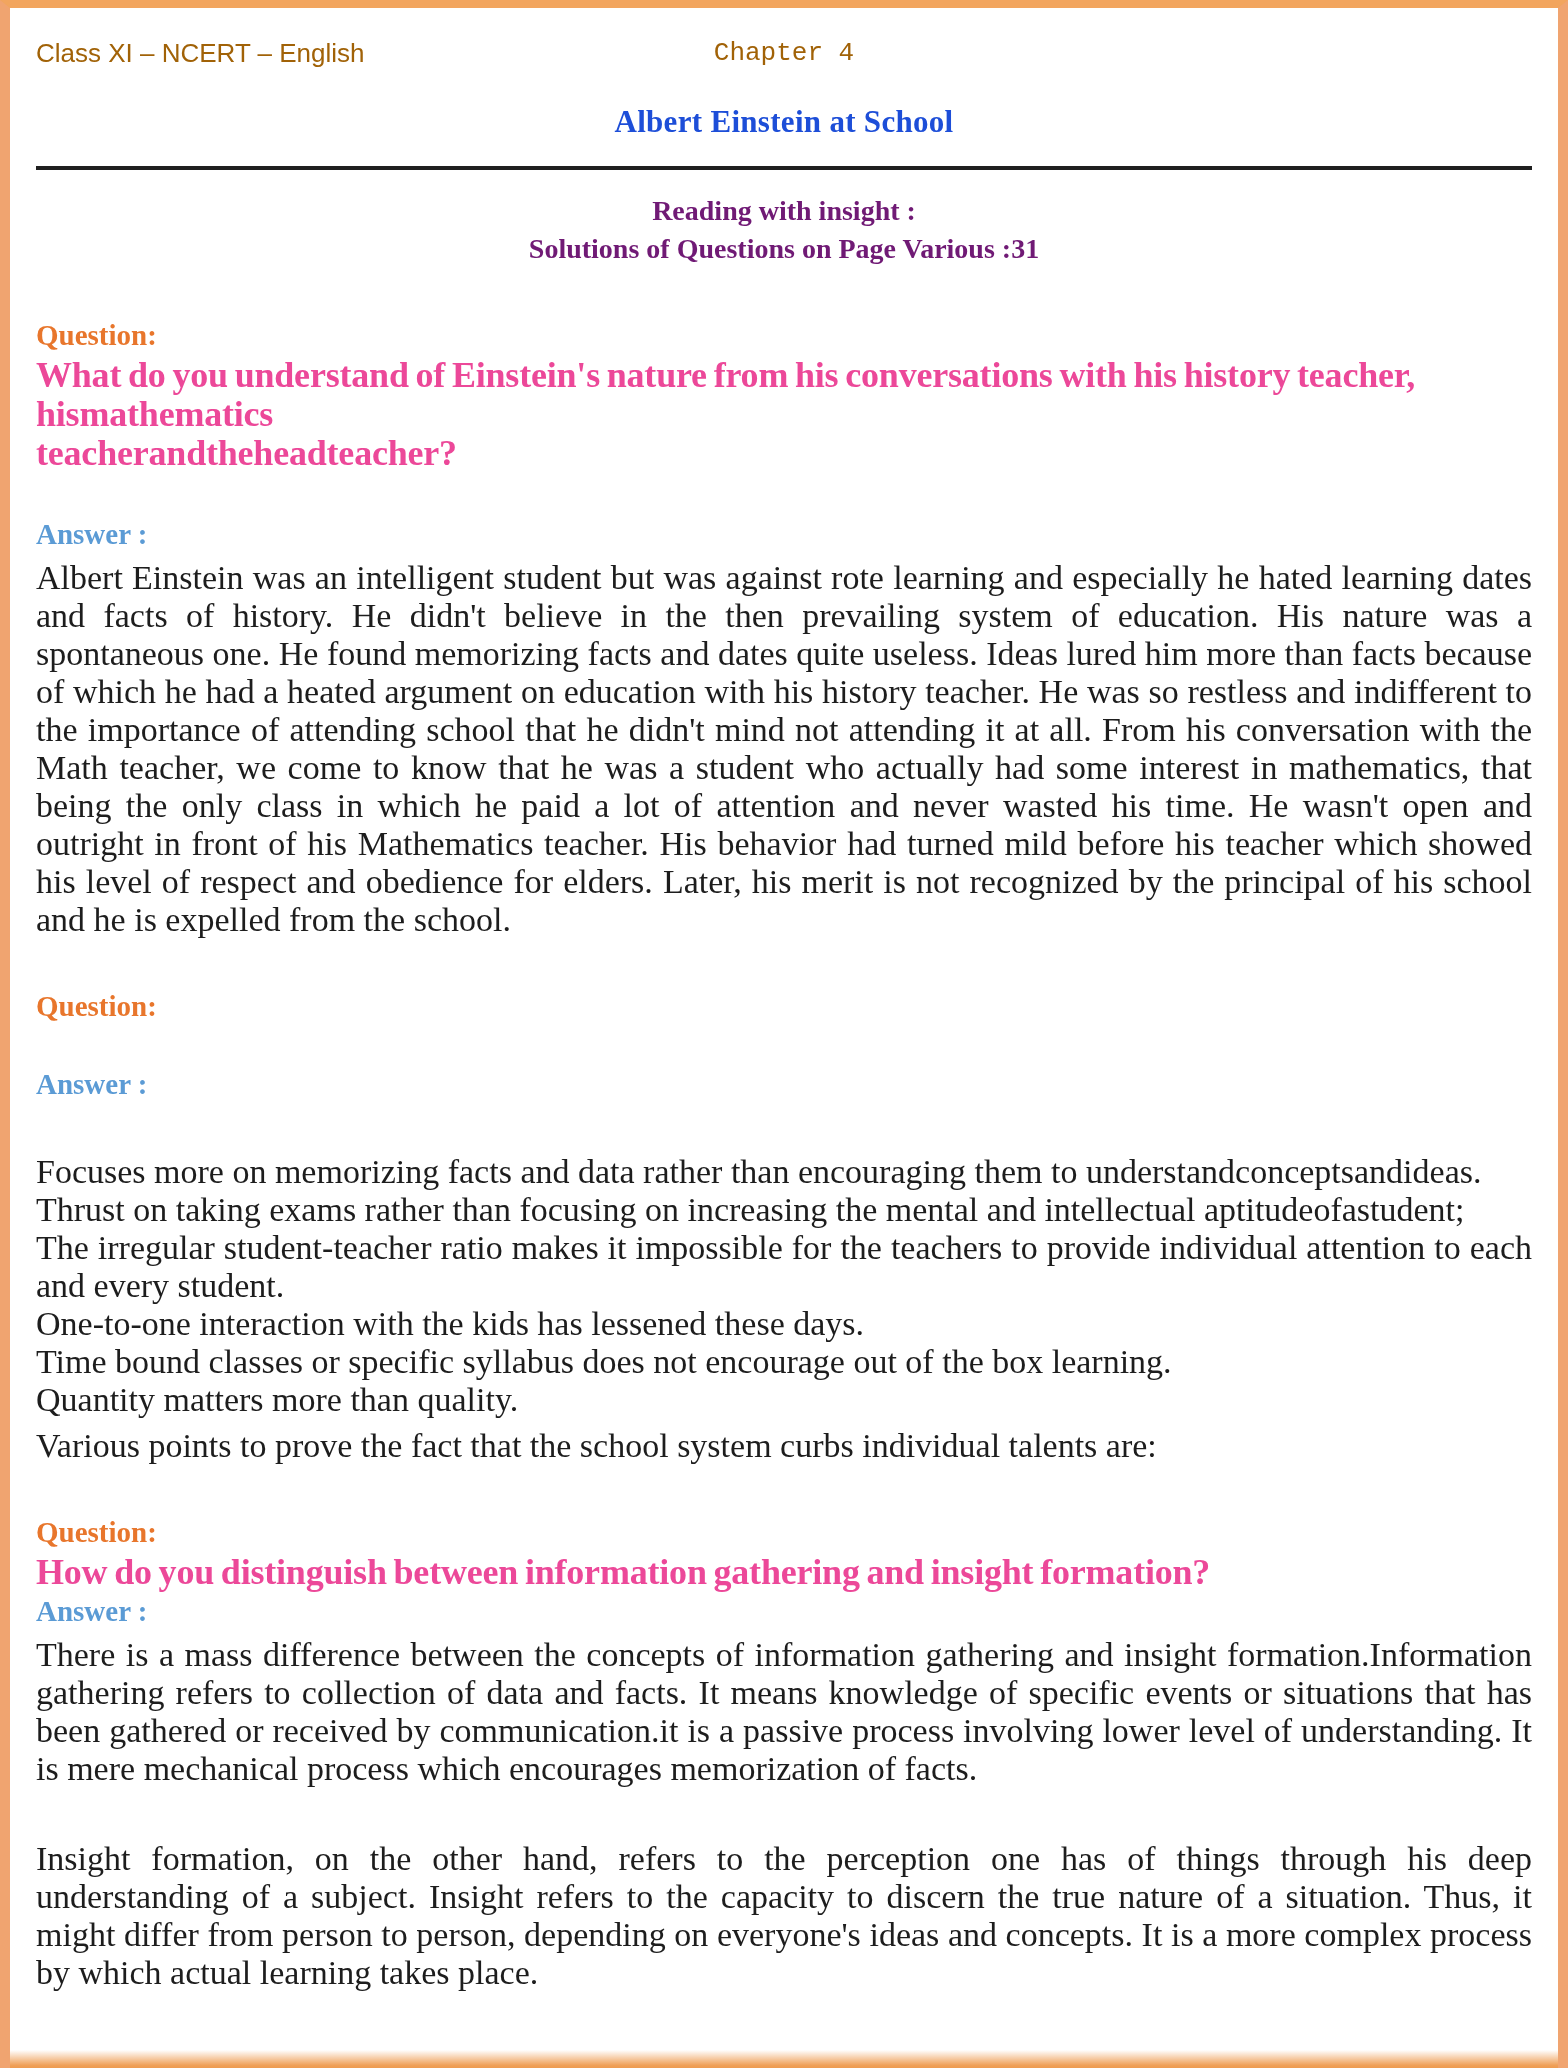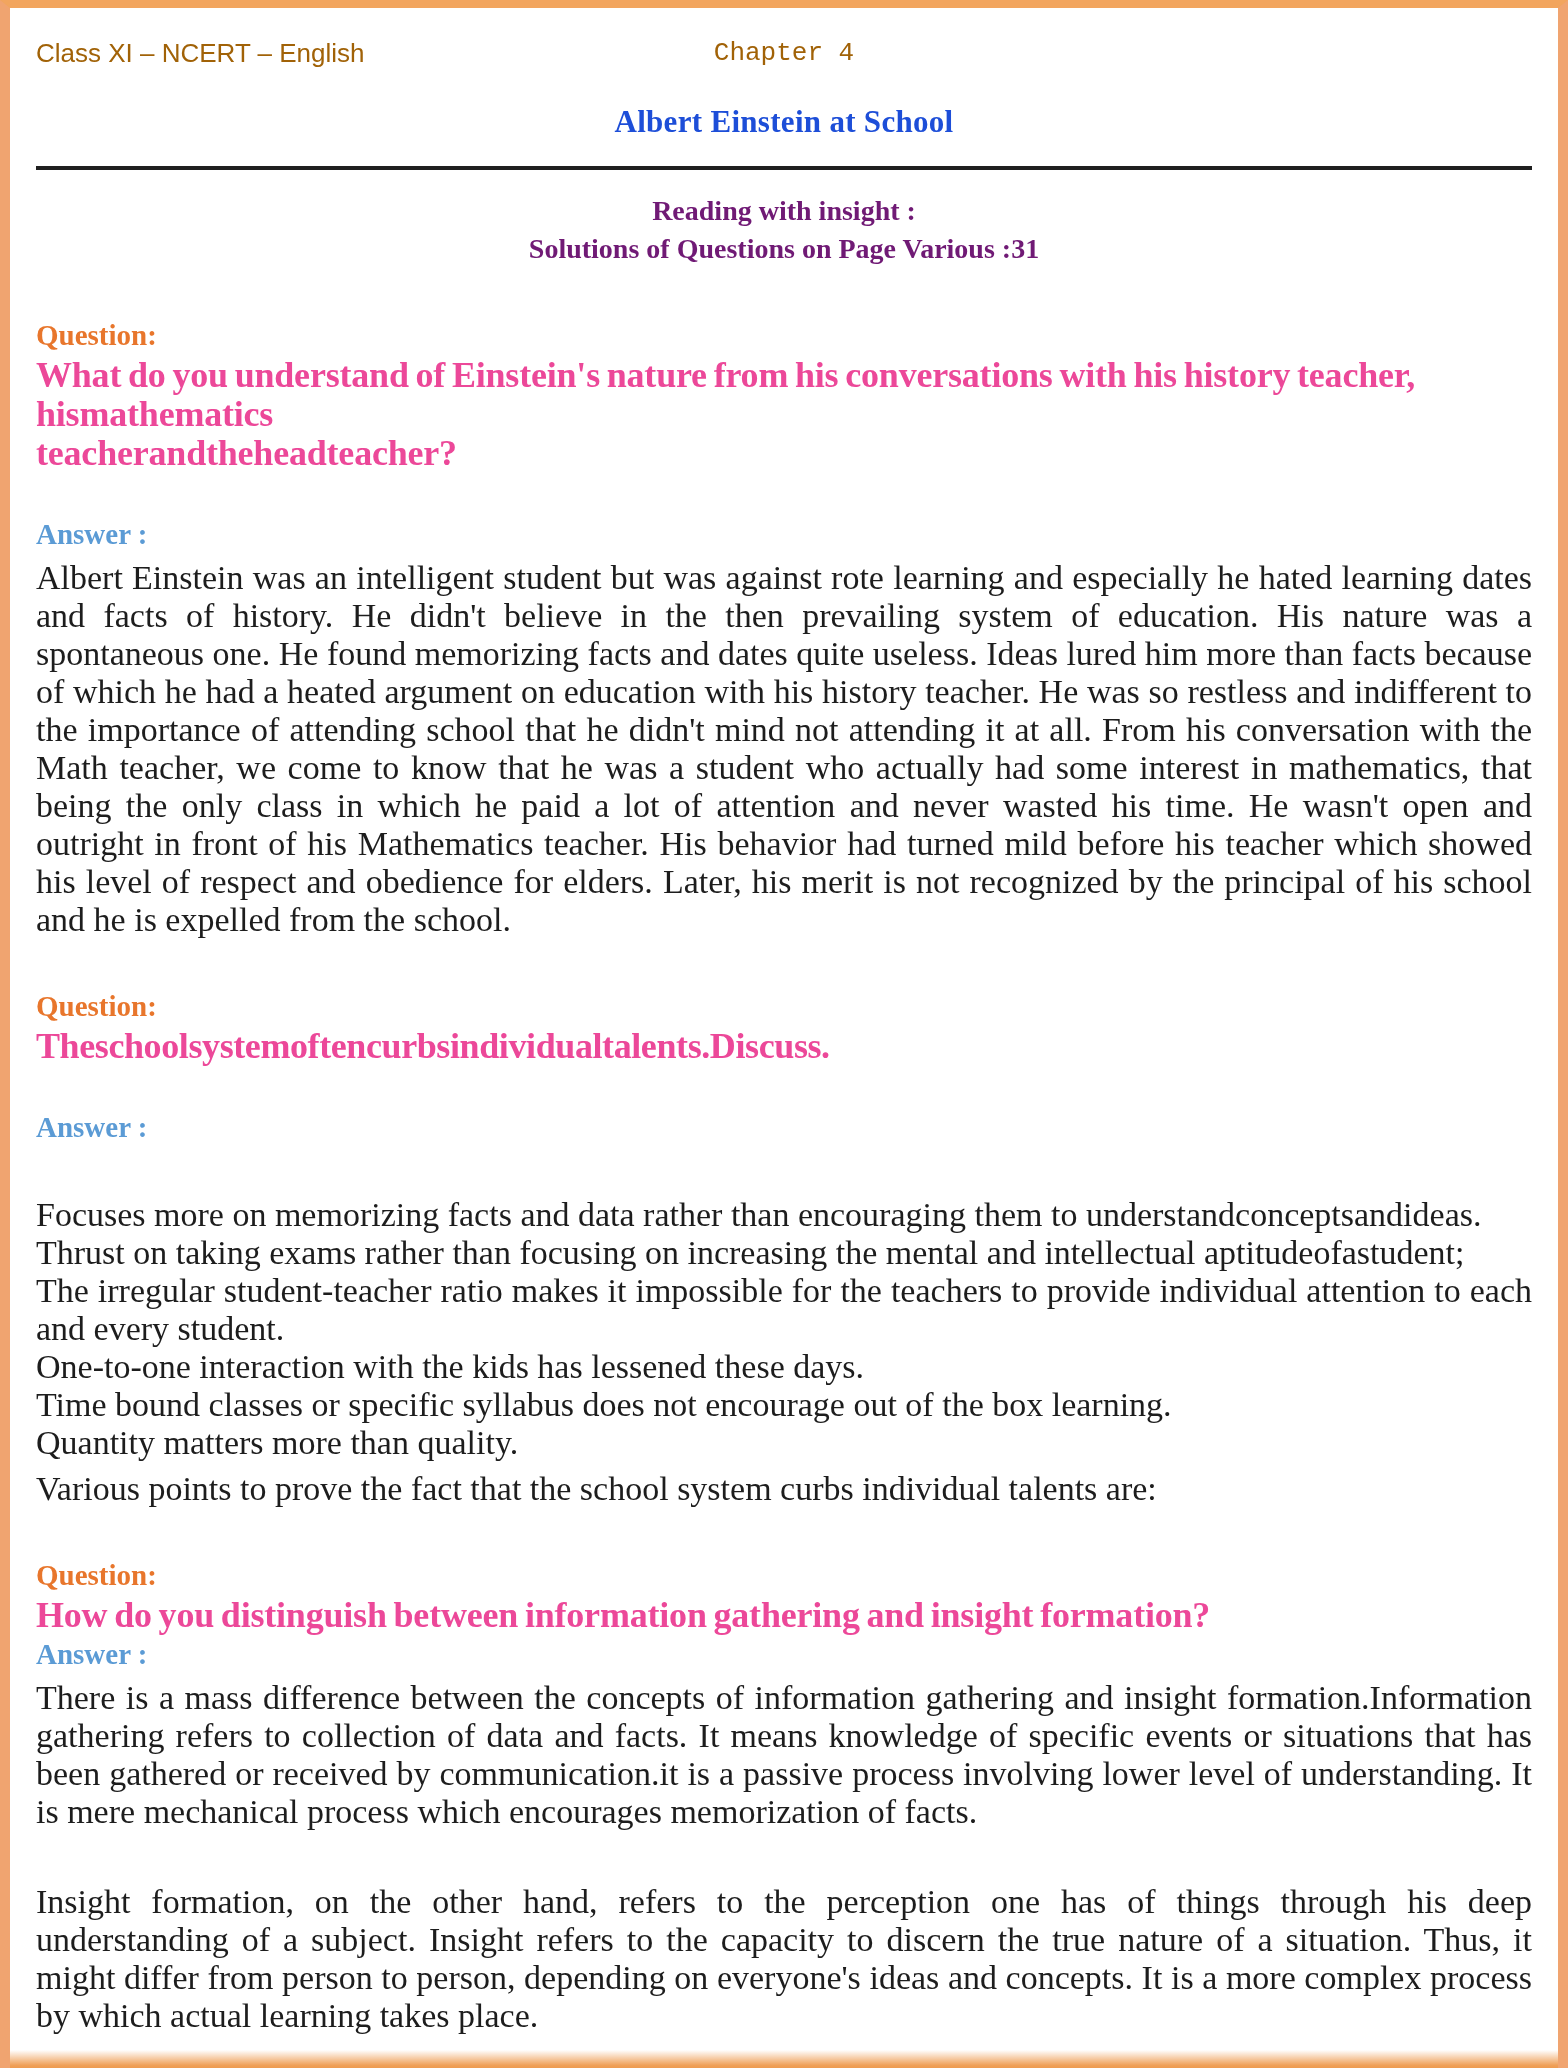--- a/index.html
+++ b/index.html
@@ -113,21 +113,20 @@
   <div>
     <div class="qlabel mt-q">Question:</div>
     <div class="qtext">What do you understand of Einstein's nature from his conversations with his history teacher, hismathematics
 teacherandtheheadteacher?</div>
     <div class="alabel mt-a">Answer :</div>
     <p class="para">Albert Einstein was an intelligent student but was against rote learning and especially he hated learning dates and facts of history. He didn't believe in the then prevailing system of education. His nature was a spontaneous one. He found memorizing facts and dates quite useless. Ideas lured him more than facts because of which he had a heated argument on education with his history teacher. He was so restless and indifferent to the importance of attending school that he didn't mind not attending it at all. From his conversation with the Math teacher, we come to know that he was a student who actually had some interest in mathematics, that being the only class in which he paid a lot of attention and never wasted his time. He wasn't open and outright in front of his Mathematics teacher. His behavior had turned mild before his teacher which showed his level of respect and obedience for elders. Later, his merit is not recognized by the principal of his school and he is expelled from the school.</p>
   </div>
 
   <div>
     <div class="qlabel mt-q">Question:</div>
-    <div class="qtext xtight">Theschoolsystemoftencurbsindividualtalents.Discuss.</div>
     <div class="alabel mt-a">Answer :</div>
     <p class="para list mt-gap">Focuses more on memorizing facts and data rather than encouraging them to understandconceptsandideas.
 Thrust on taking exams rather than focusing on increasing the mental and intellectual aptitudeofastudent;
 The irregular student-teacher ratio makes it impossible for the teachers to provide individual attention to each and every student.
 One-to-one interaction with the kids has lessened these days.
 Time bound classes or specific syllabus does not encourage out of the box learning.
 Quantity matters more than quality.</p>
     <p class="para">Various points to prove the fact that the school system curbs individual talents are:</p>
   </div>
 

